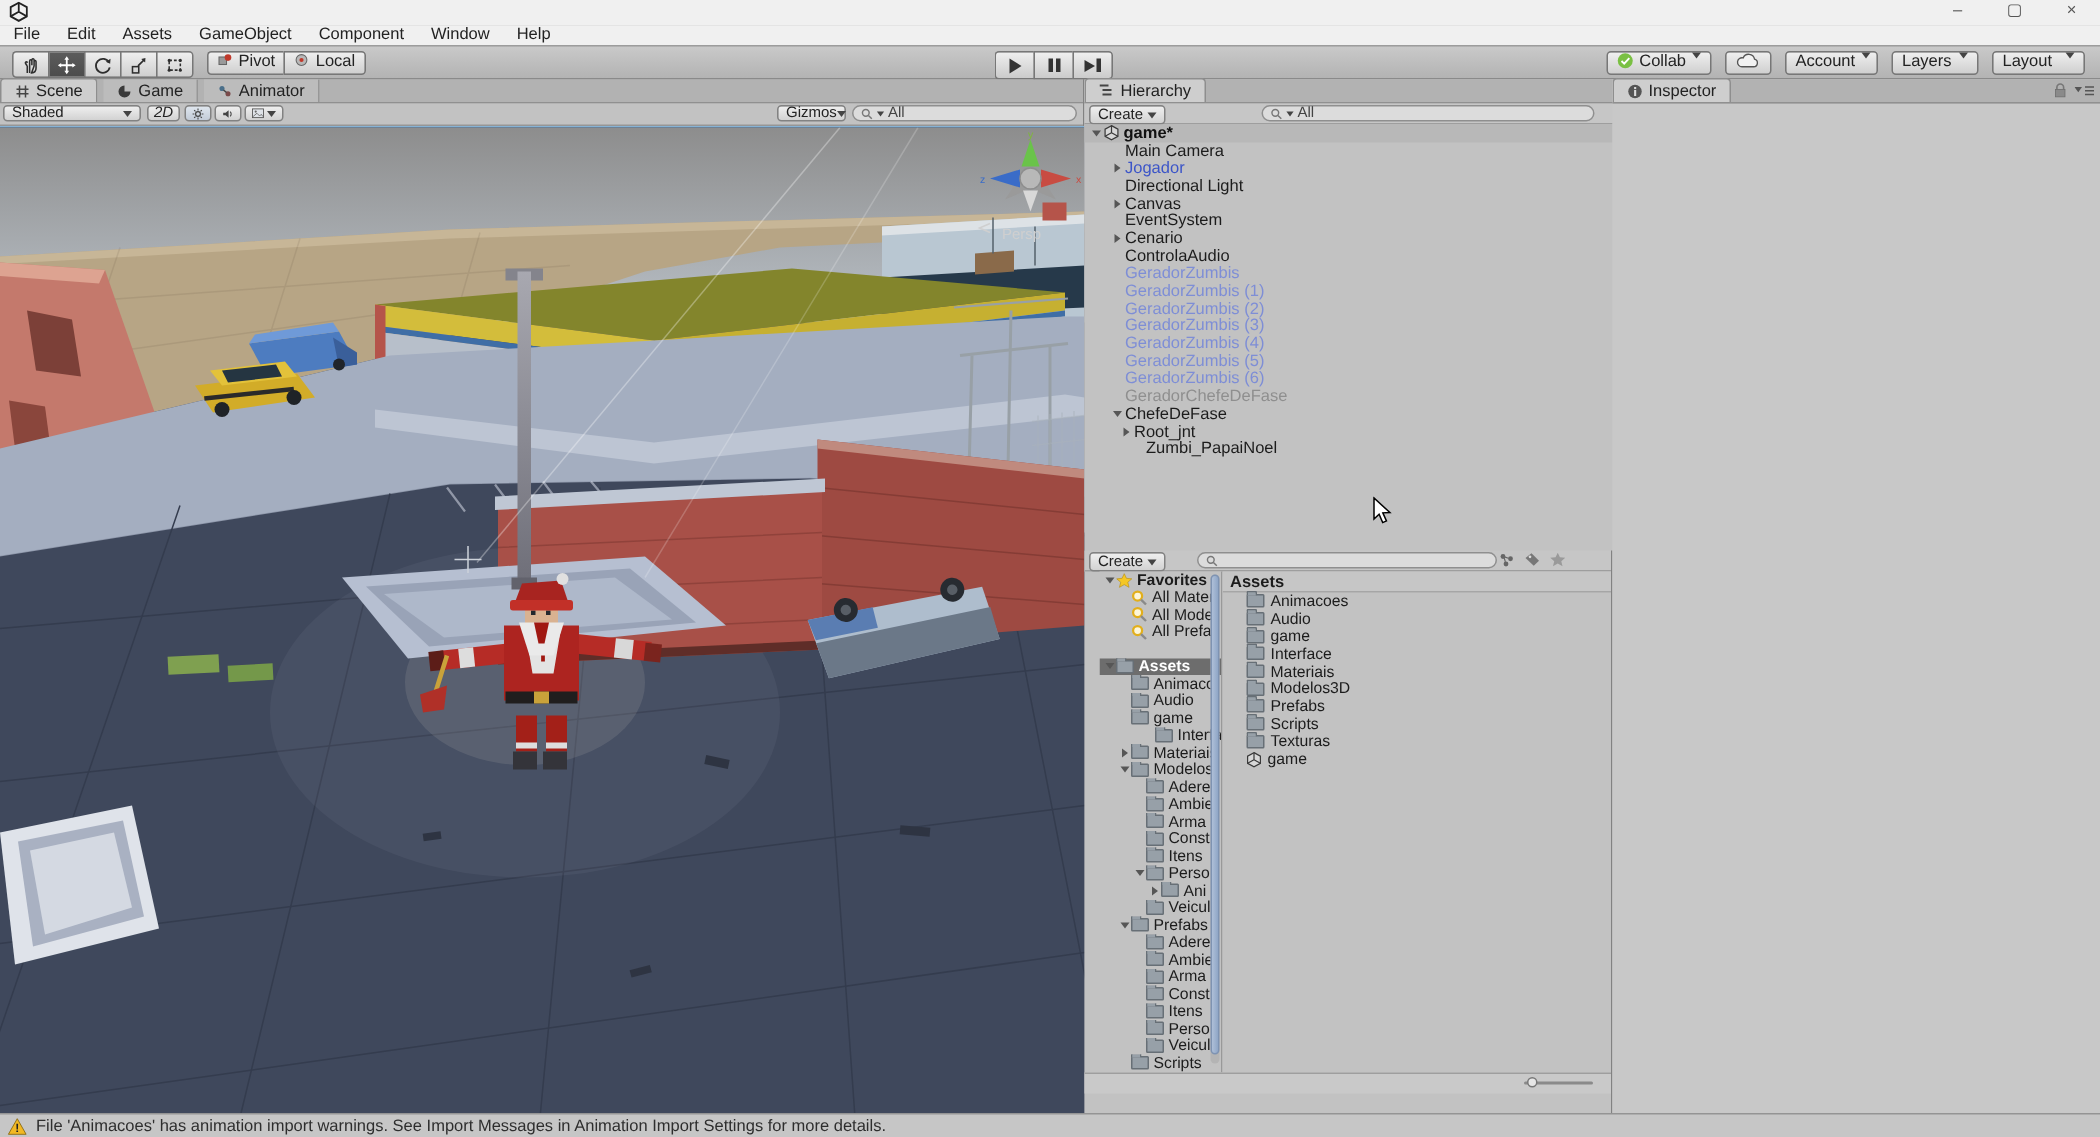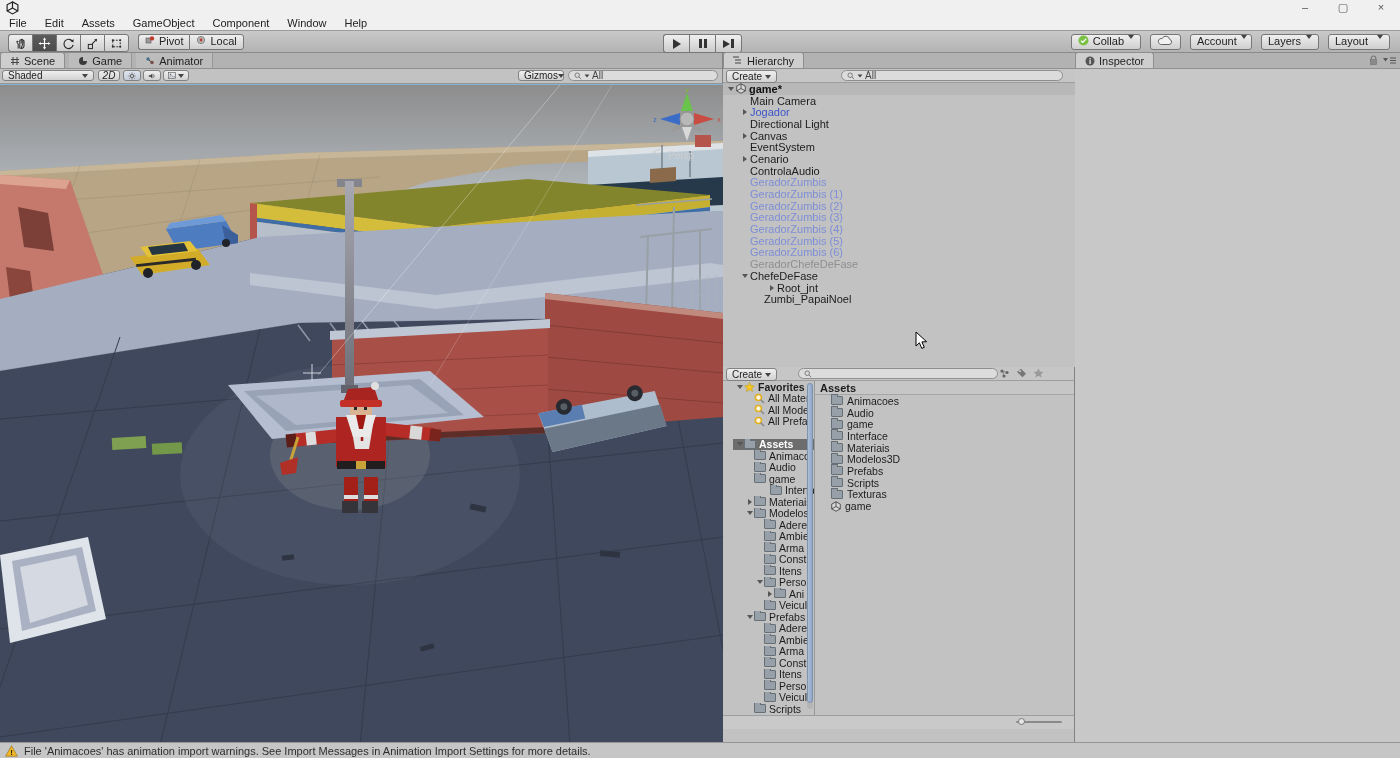--- a/index.html
+++ b/index.html
@@ -598,21 +598,21 @@
         <div class="hrow kind-disabled" style="padding-left: 17px;">
           <span class="slot"></span>
           <span class="hlabel">GeradorChefeDeFase</span>
         </div>
         <div class="hrow kind-normal" style="padding-left: 17px;">
           <span class="slot">
             <span class="tri exp"></span>
           </span>
           <span class="hlabel">ChefeDeFase</span>
         </div>
-        <div class="hrow kind-normal" style="padding-left: 44px;">
+        <div class="hrow kind-normal" style="padding-left: 23px;">
           <span class="slot">
             <span class="tri col"></span>
           </span>
           <span class="hlabel">Root_jnt</span>
         </div>
         <div class="hrow kind-normal" style="padding-left: 31px;">
           <span class="slot"></span>
           <span class="hlabel">Zumbi_PapaiNoel</span>
         </div>
       </div>

